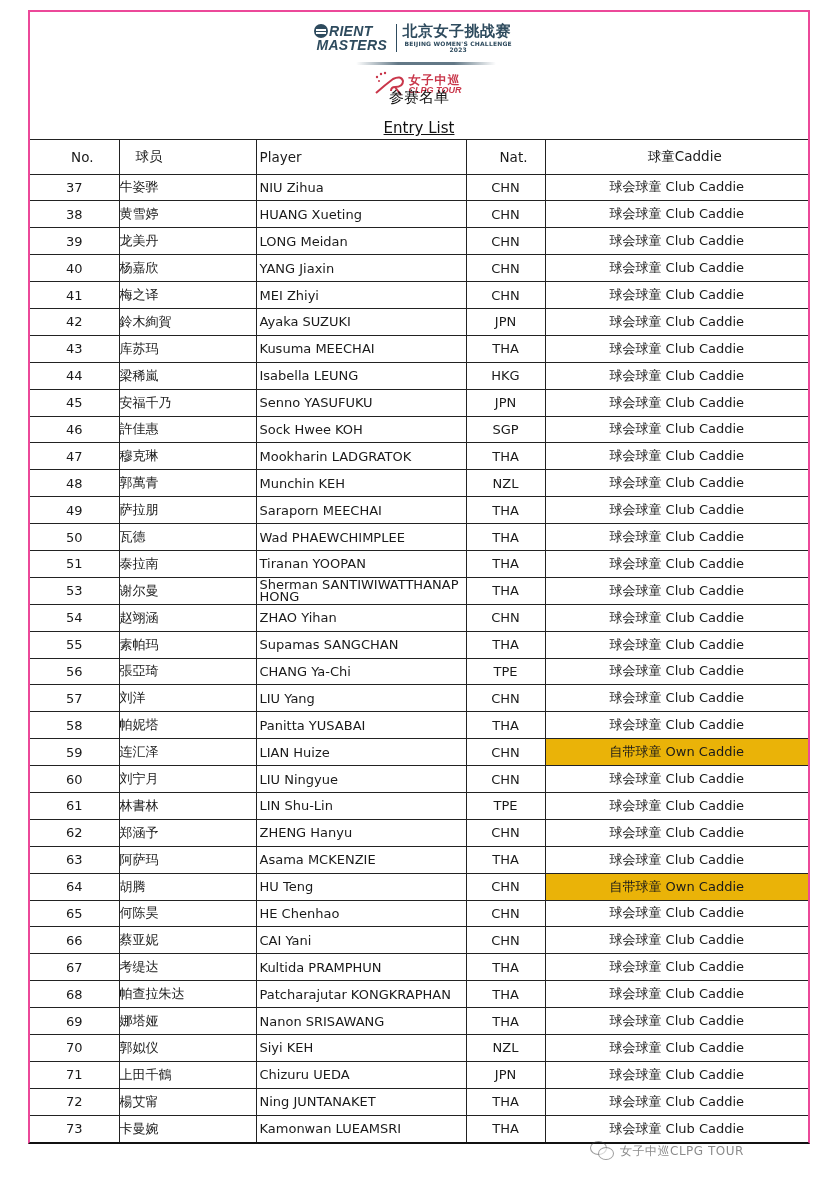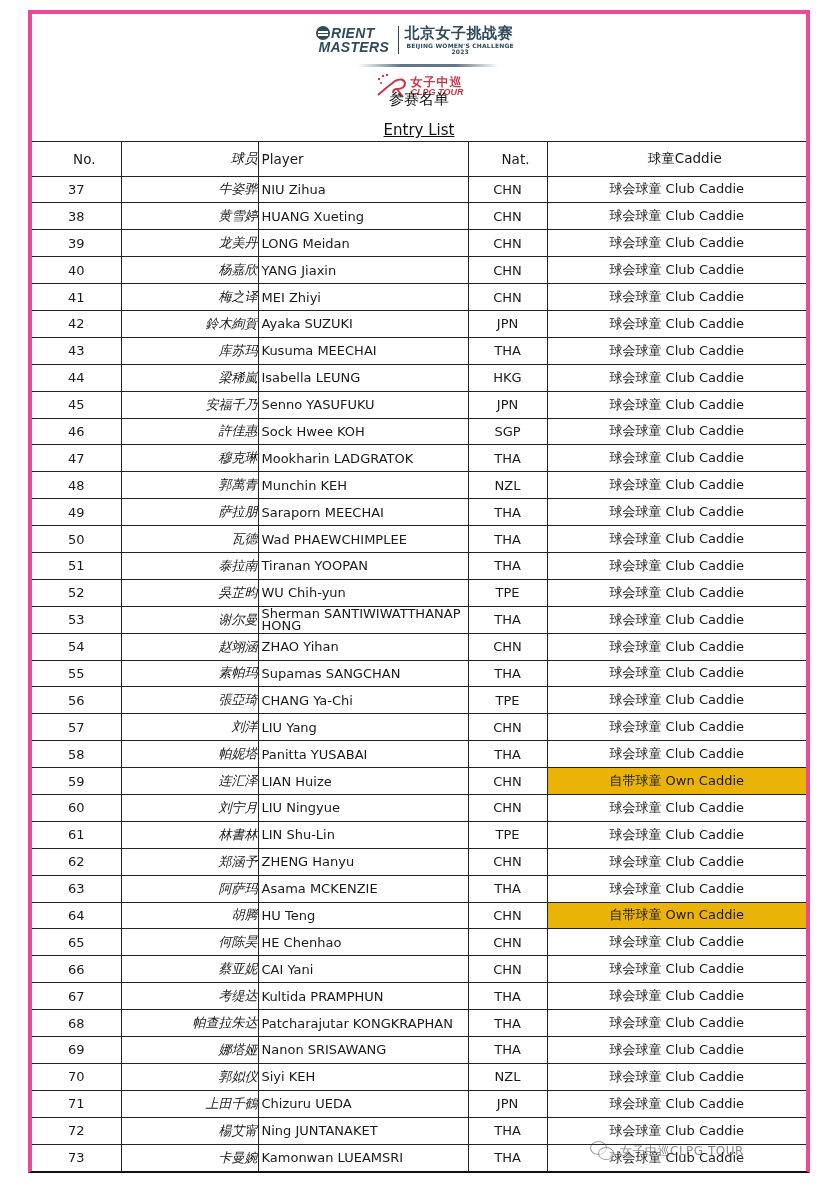--- a/index.html
+++ b/index.html
@@ -1,20 +1,20 @@
 <!DOCTYPE html>
 <html><head>
   <meta charset="utf-8">
   <style>
     * { box-sizing: border-box; margin: 0; padding: 0; }
     html, body { width: 838px; height: 1186px; background: #ffffff; overflow: hidden; }
     body { position: relative; font-family: "DejaVu Sans", "Liberation Sans", sans-serif; color: #1a1a1a; }
     .sheet {
       position: absolute; left: 28px; top: 10px; width: 782px;
-      border: 4px solid #ec4899; border-bottom: 2px solid #111;
+      border: 2px solid #ec4899; border-bottom: 2px solid #111;
       background: #fff;
     }
     .header-block {
       height: 128px; position: relative; border-bottom: 1.5px solid #222;
       text-align: center;
     }
     .logo-om {
       position: absolute; left: 284px; top: 8px; width: 200px; height: 36px;
       display: flex; align-items: center;
     }
@@ -57,21 +57,21 @@
     table.entry th, table.entry td {
       border: 1.2px solid #222; height: 26.9px; font-size: 13px; font-weight: normal;
       white-space: nowrap; overflow: hidden; padding: 0;
     }
     table.entry thead th { height: 34px; font-size: 13.5px; padding-left: 16px; }
     table.entry tr > *:first-child { border-left: none; }
     table.entry tr > *:last-child { border-right: none; }
     table.entry thead tr th { border-top: none; }
     table.entry tbody tr:last-child td { border-bottom: none; }
     .c-no { width: 89px; text-align: center; }
-    .c-cn { width: 137px; text-align: right; font-style: italic; }
+    .c-cn { width: 137px; text-align: left; }
     .c-pl { width: 210px; text-align: left; padding-left: 3px !important; }
     .c-nat { width: 79px; text-align: center; }
     .c-cad { text-align: center; }
     td.own { background: #eab308; }
     .pl-wrap { display: block; line-height: 12px; font-size: 13px; white-space: normal; word-break: break-all; }
     col.no { width: 89px; } col.cn { width: 137px; } col.pl { width: 210px; } col.nat { width: 79px; }
 
     .watermark {
       position: absolute; left: 590px; top: 1138px; height: 26px;
       display: flex; align-items: center; color: rgba(40,40,40,0.55);
@@ -245,27 +245,20 @@
           <td class="c-cad">球会球童 Club Caddie</td>
         </tr>
         <tr>
           <td class="c-no">51</td>
           <td class="c-cn">泰拉南</td>
           <td class="c-pl">Tiranan YOOPAN</td>
           <td class="c-nat">THA</td>
           <td class="c-cad">球会球童 Club Caddie</td>
         </tr>
         <tr>
-          <td class="c-no">52</td>
-          <td class="c-cn">吳芷昀</td>
-          <td class="c-pl">WU Chih-yun</td>
-          <td class="c-nat">TPE</td>
-          <td class="c-cad">球会球童 Club Caddie</td>
-        </tr>
-        <tr>
           <td class="c-no">53</td>
           <td class="c-cn">谢尔曼</td>
           <td class="c-pl">
             <span class="pl-wrap">Sherman SANTIWIWATTHANAPHONG</span>
           </td>
           <td class="c-nat">THA</td>
           <td class="c-cad">球会球童 Club Caddie</td>
         </tr>
         <tr>
           <td class="c-no">54</td>

